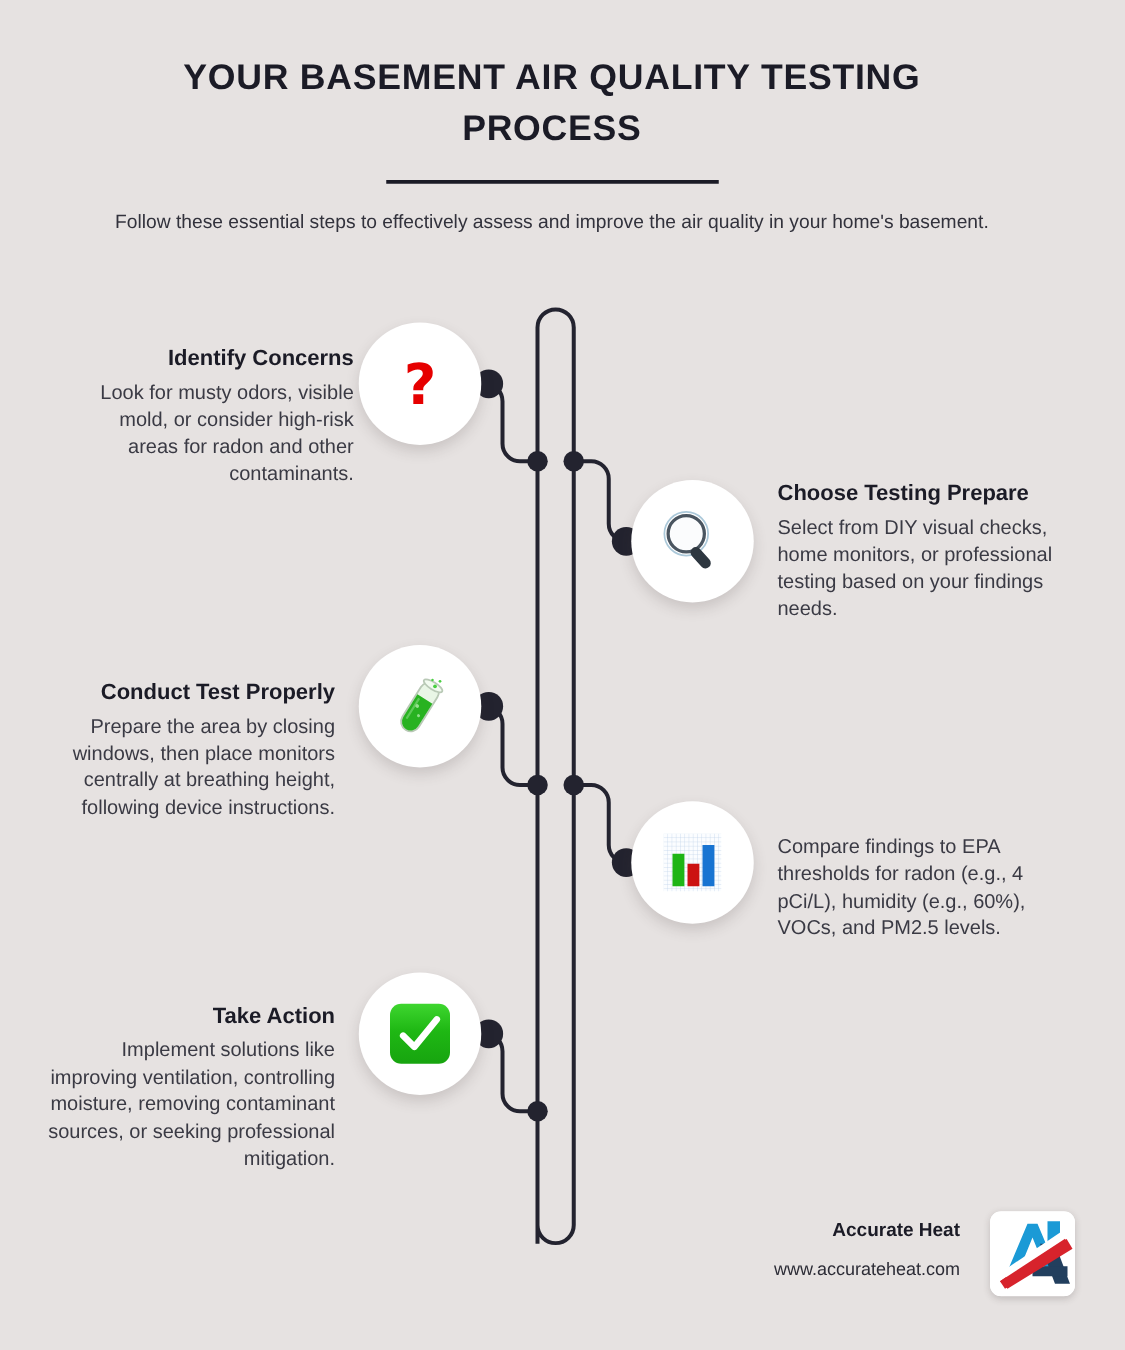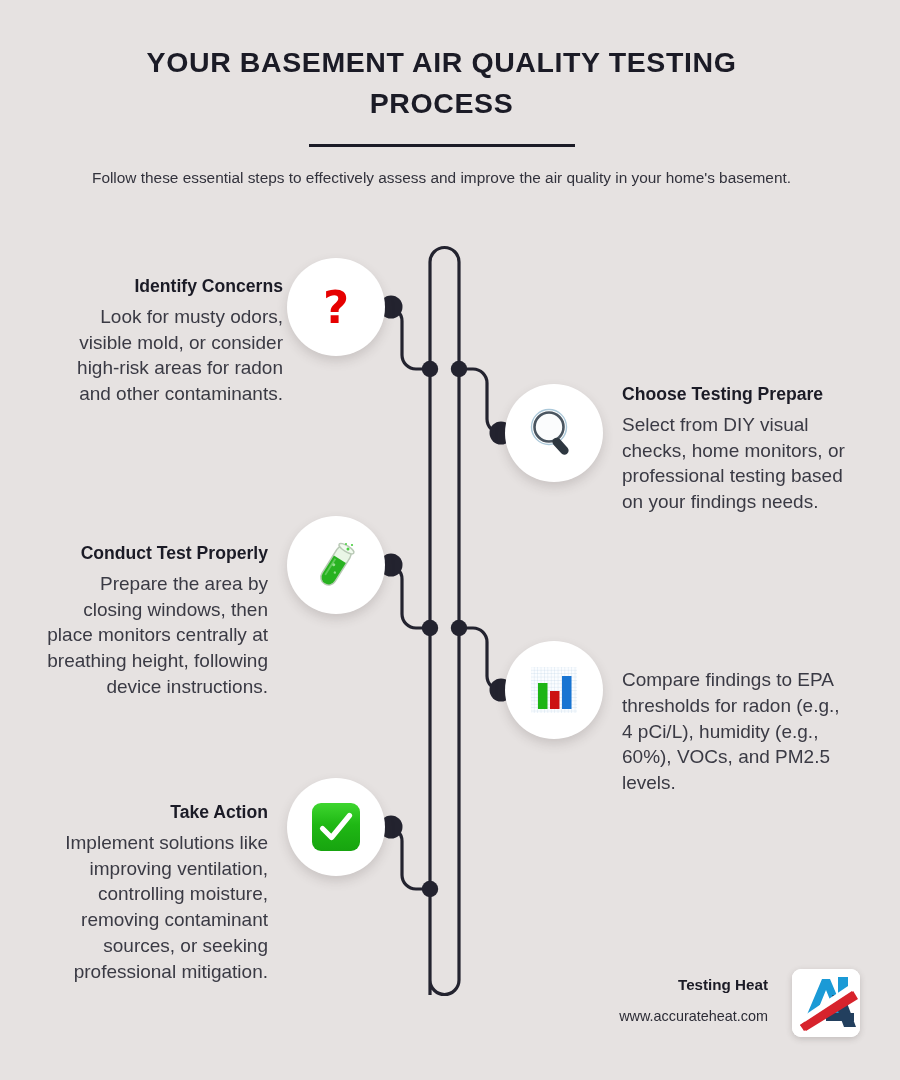--- a/index.html
+++ b/index.html
@@ -77,21 +77,21 @@
   .step-text.right { text-align: left; }
 
   .step-title {
     font-size: 17.6px;
     font-weight: bold;
     line-height: 1.24;
     color: #1b1b26;
     margin: 0;
   }
   .step-desc {
-    font-size: 19px;
+    font-size: 16px;
     line-height: 1.36;
     color: #3a3a44;
     margin: 6px 0 0 0;
   }
 
   
   .bubble {
     position: absolute;
     width: 98px;
     height: 98px;
@@ -277,21 +277,21 @@
           </linearGradient>
         </defs>
         <rect x="2" y="2" width="48" height="48" rx="9" fill="url(#chkgrad)"></rect>
         <path d="M12.5 27.5 L21.5 36.5 L39.5 14.5" fill="none" stroke="#ffffff" stroke-width="5.2" stroke-linecap="round" stroke-linejoin="round"></path>
       </svg>
     </div>
   </div>
 
   <div class="footer">
     <div class="footer-text">
-      <p class="brand-name">Testing Heat</p>
+      <p class="brand-name">Accurate Heat</p>
       <p class="brand-url">www.accurateheat.com</p>
     </div>
     <div class="logo-box">
       <svg width="68" height="68" viewBox="0 0 68 68">
         <rect x="0" y="0" width="68" height="68" fill="#ffffff"></rect>
 
         <path d="M30 10 L38 10 L54 48 L45 48 L34 21 L23 48 L14 48 Z" fill="#1b9ad6"></path>
 
         <path d="M46 8 L56 8 L56 40 L46 40 Z" fill="#1b9ad6"></path>
 

